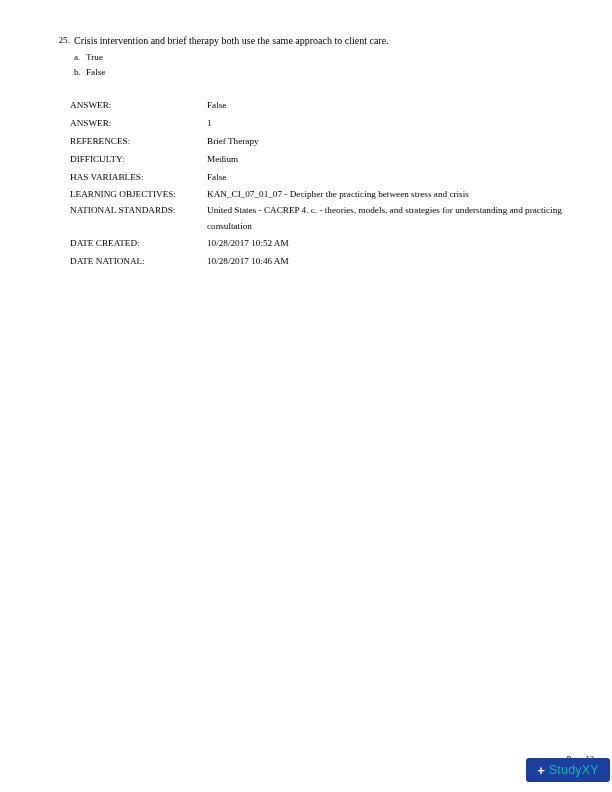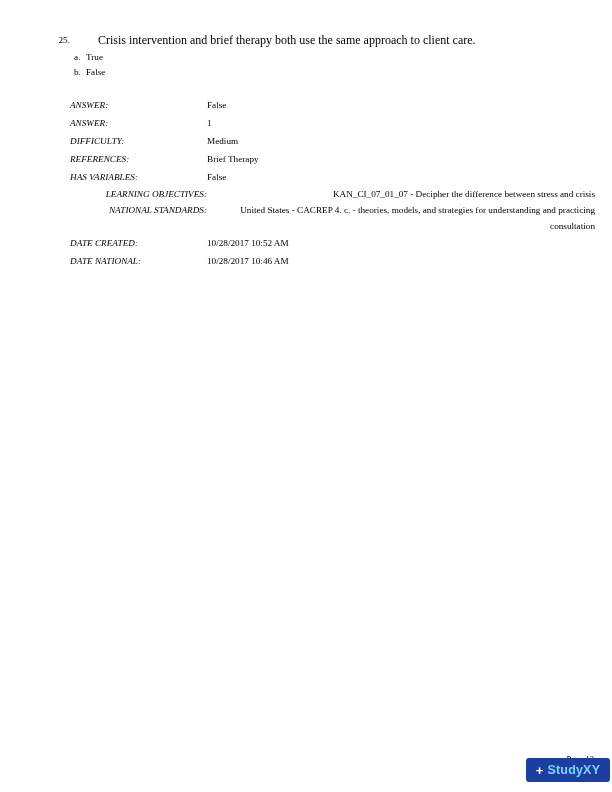--- a/index.html
+++ b/index.html
@@ -38,22 +38,21 @@
   }
   .q-number {
     width: 18px;
     flex: 0 0 18px;
     text-align: right;
     padding-right: 4px;
     font-size: 9.2px;
   }
   .q-text {
     flex: 1;
-    font-size: 12px;
-    margin-left: 24px;
+    font-size: 10px;
   }
   .choices {
     margin-top: 3px;
     margin-left: 22px;
   }
   .choice {
     display: flex;
     align-items: flex-start;
     font-size: 9.2px;
     line-height: 15px;
@@ -76,32 +75,30 @@
     border-collapse: collapse;
   }
   .meta-table td {
     vertical-align: top;
     padding: 0;
     font-size: 9.2px;
     line-height: 18px;
   }
   .meta-label {
     width: 137px;
-    font-style: italic;
     white-space: nowrap;
     padding-right: 6px;
   }
   .meta-value {
     font-style: normal;
     line-height: 16px;
     padding-top: 1px;
   }
   .meta-row-tall td {
     line-height: 16px;
-    text-align: right;
   }
 
   
   .footer-page {
     position: absolute;
     right: 30px;
     bottom: 28px;
     font-size: 8.6px;
     color: #000;
   }
@@ -121,24 +118,24 @@
     gap: 4px;
   }
   .badge-plus {
     color: #ffffff;
     font-size: 13px;
     font-family: "Liberation Sans", sans-serif;
     line-height: 1;
     font-weight: bold;
   }
   .badge-text {
-    color: #7dd3fc;
+    color: #14b8a6;
     font-size: 12.5px;
     font-family: "Liberation Sans", sans-serif;
-    font-weight: bold;
+    font-weight: normal;
     letter-spacing: 0.2px;
     line-height: 1;
   }
 </style>
 </head>
 <body>
 
 <div class="page">
 
   <div class="question-block">
@@ -162,34 +159,34 @@
     <tbody>
       <tr>
         <td class="meta-label">ANSWER:</td>
         <td class="meta-value">False</td>
       </tr>
       <tr>
         <td class="meta-label">ANSWER:</td>
         <td class="meta-value">1</td>
       </tr>
       <tr>
+        <td class="meta-label">REFERENCES:</td>
+        <td class="meta-value">Brief Therapy</td>
+      </tr>
+      <tr>
         <td class="meta-label">DIFFICULTY:</td>
         <td class="meta-value">Medium</td>
       </tr>
       <tr>
-        <td class="meta-label">REFERENCES:</td>
-        <td class="meta-value">Brief Therapy</td>
-      </tr>
-      <tr>
         <td class="meta-label">HAS VARIABLES:</td>
         <td class="meta-value">False</td>
       </tr>
       <tr class="meta-row-tall">
         <td class="meta-label">LEARNING OBJECTIVES:</td>
-        <td class="meta-value">KAN_CI_07_01_07 - Decipher the difference between stress and crisis</td>
+        <td class="meta-value">KAN_CI_07_01_07 - Decipher the practicing between stress and crisis</td>
       </tr>
       <tr class="meta-row-tall">
         <td class="meta-label">NATIONAL STANDARDS:</td>
         <td class="meta-value">United States - CACREP 4. c. - theories, models, and strategies for understanding and practicing consultation</td>
       </tr>
       <tr>
         <td class="meta-label">DATE CREATED:</td>
         <td class="meta-value">10/28/2017 10:52 AM</td>
       </tr>
       <tr>

